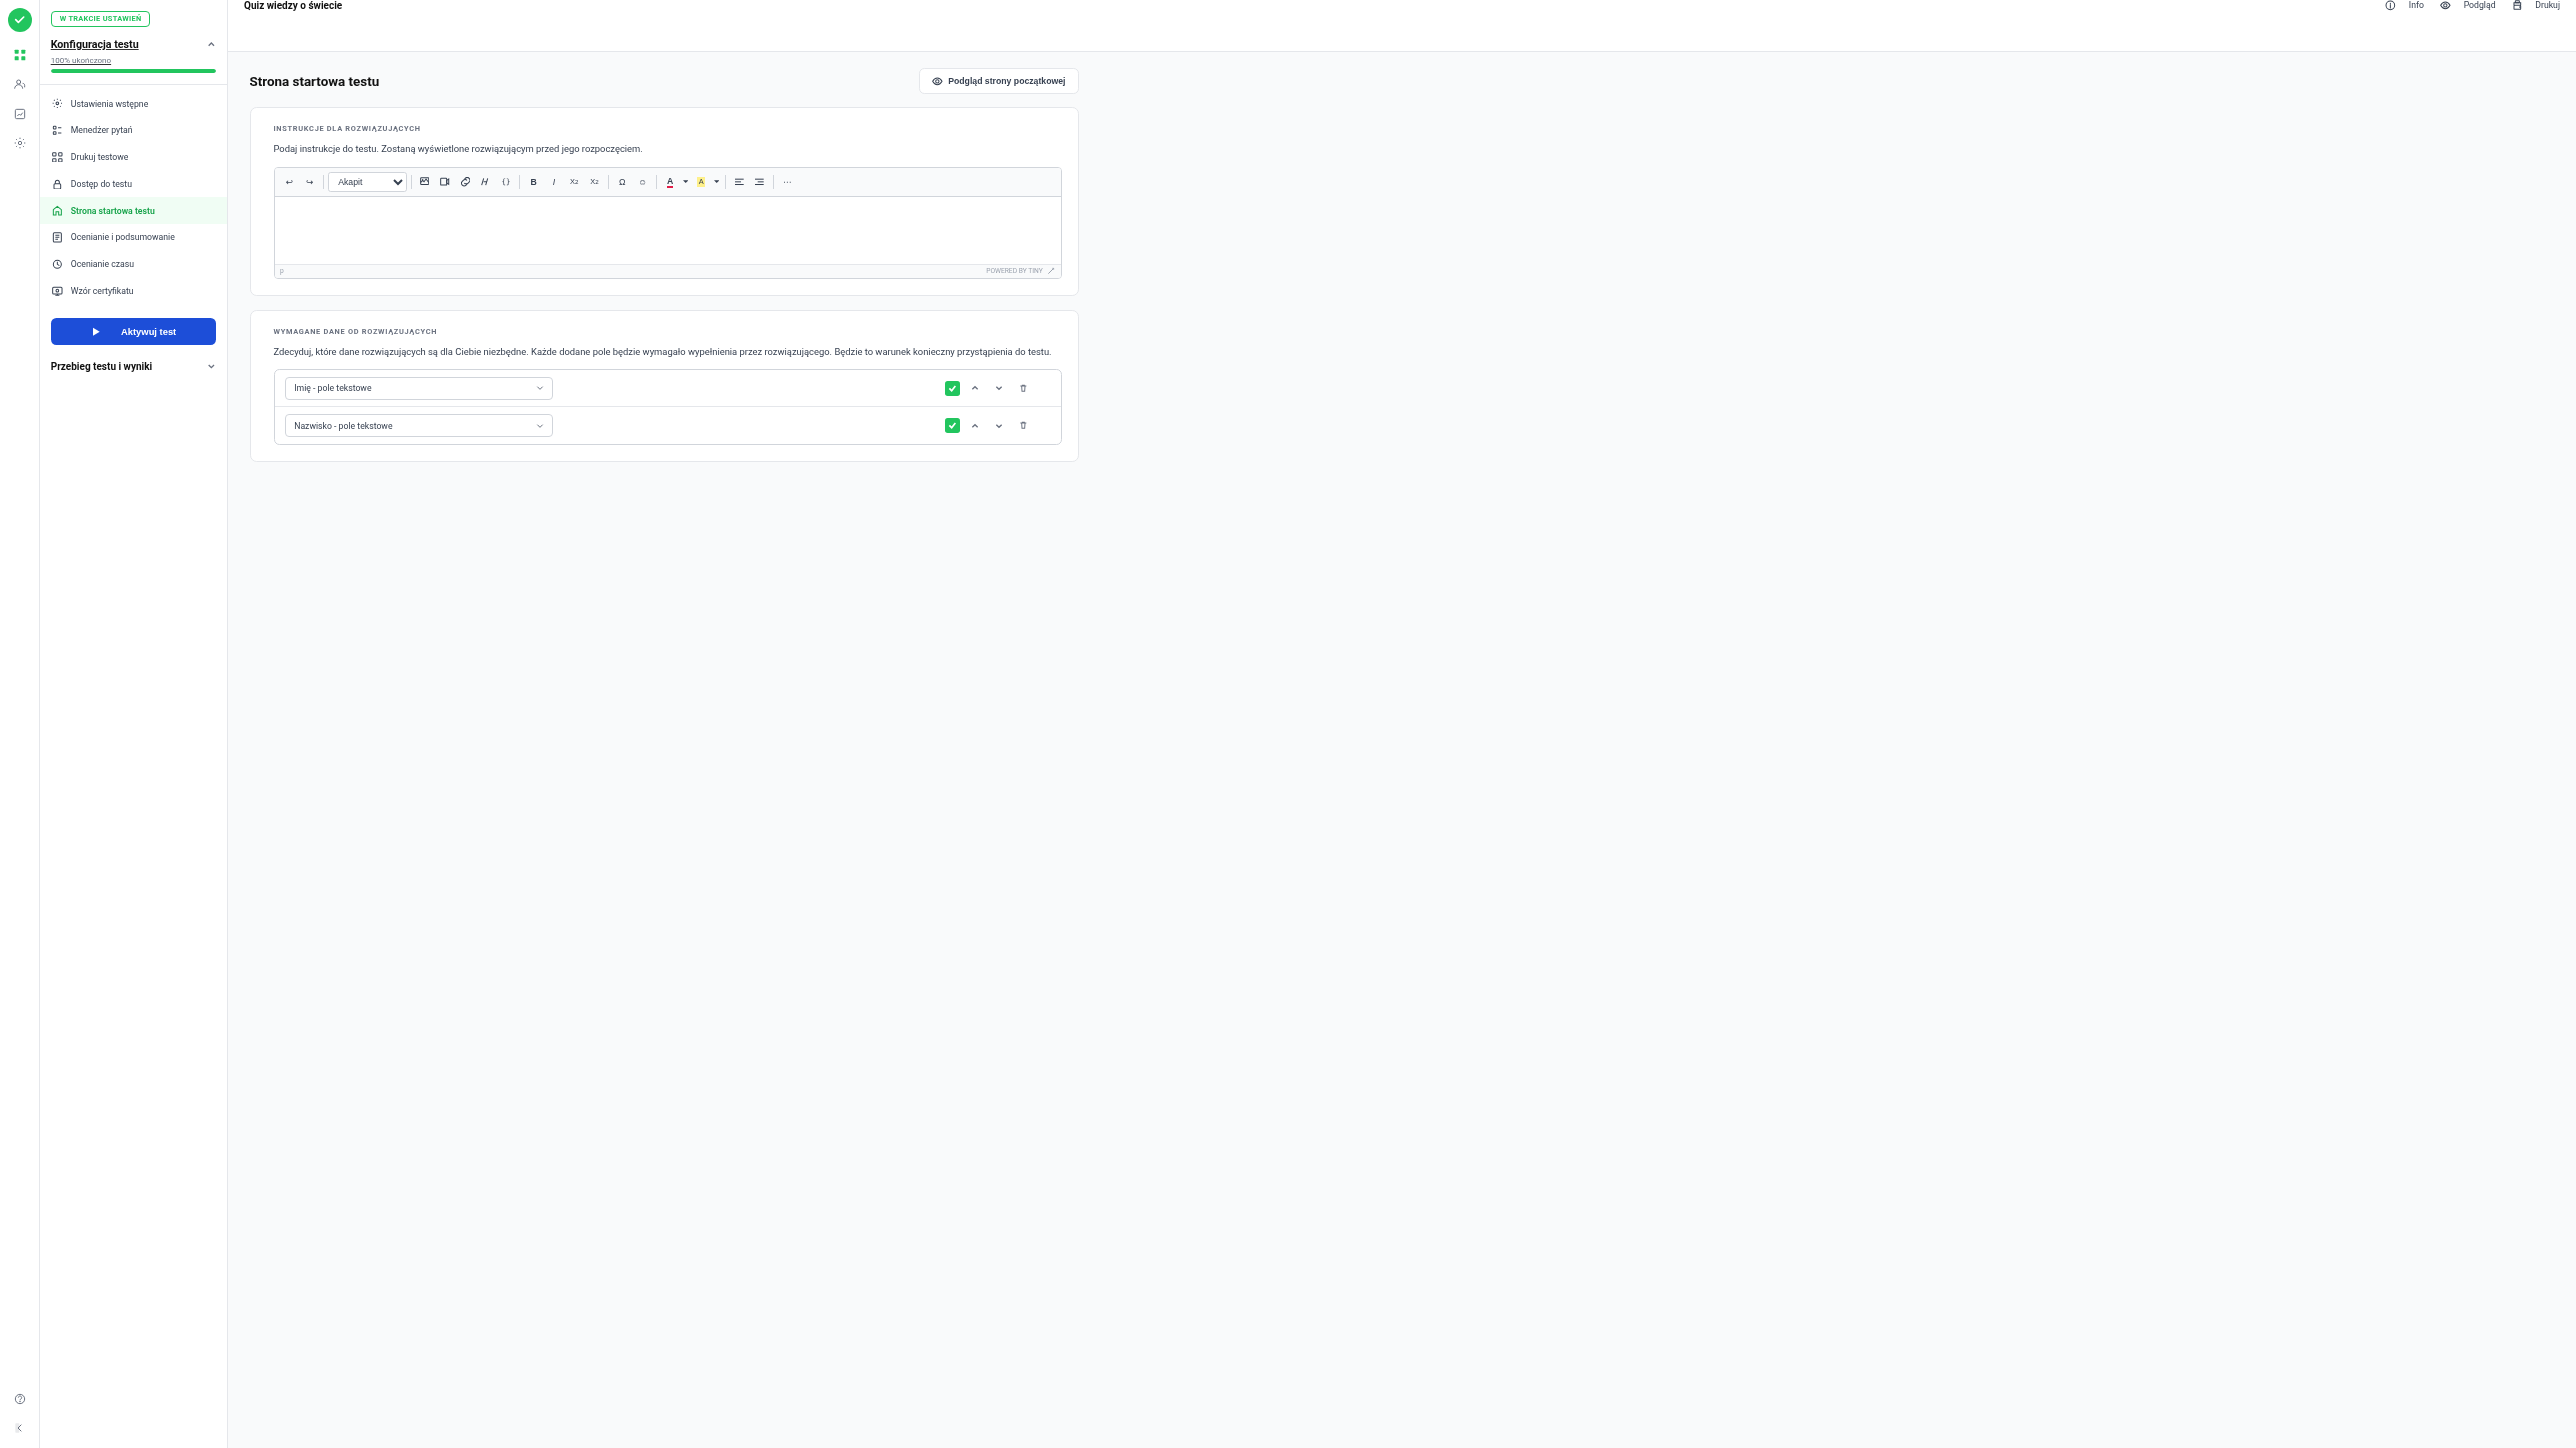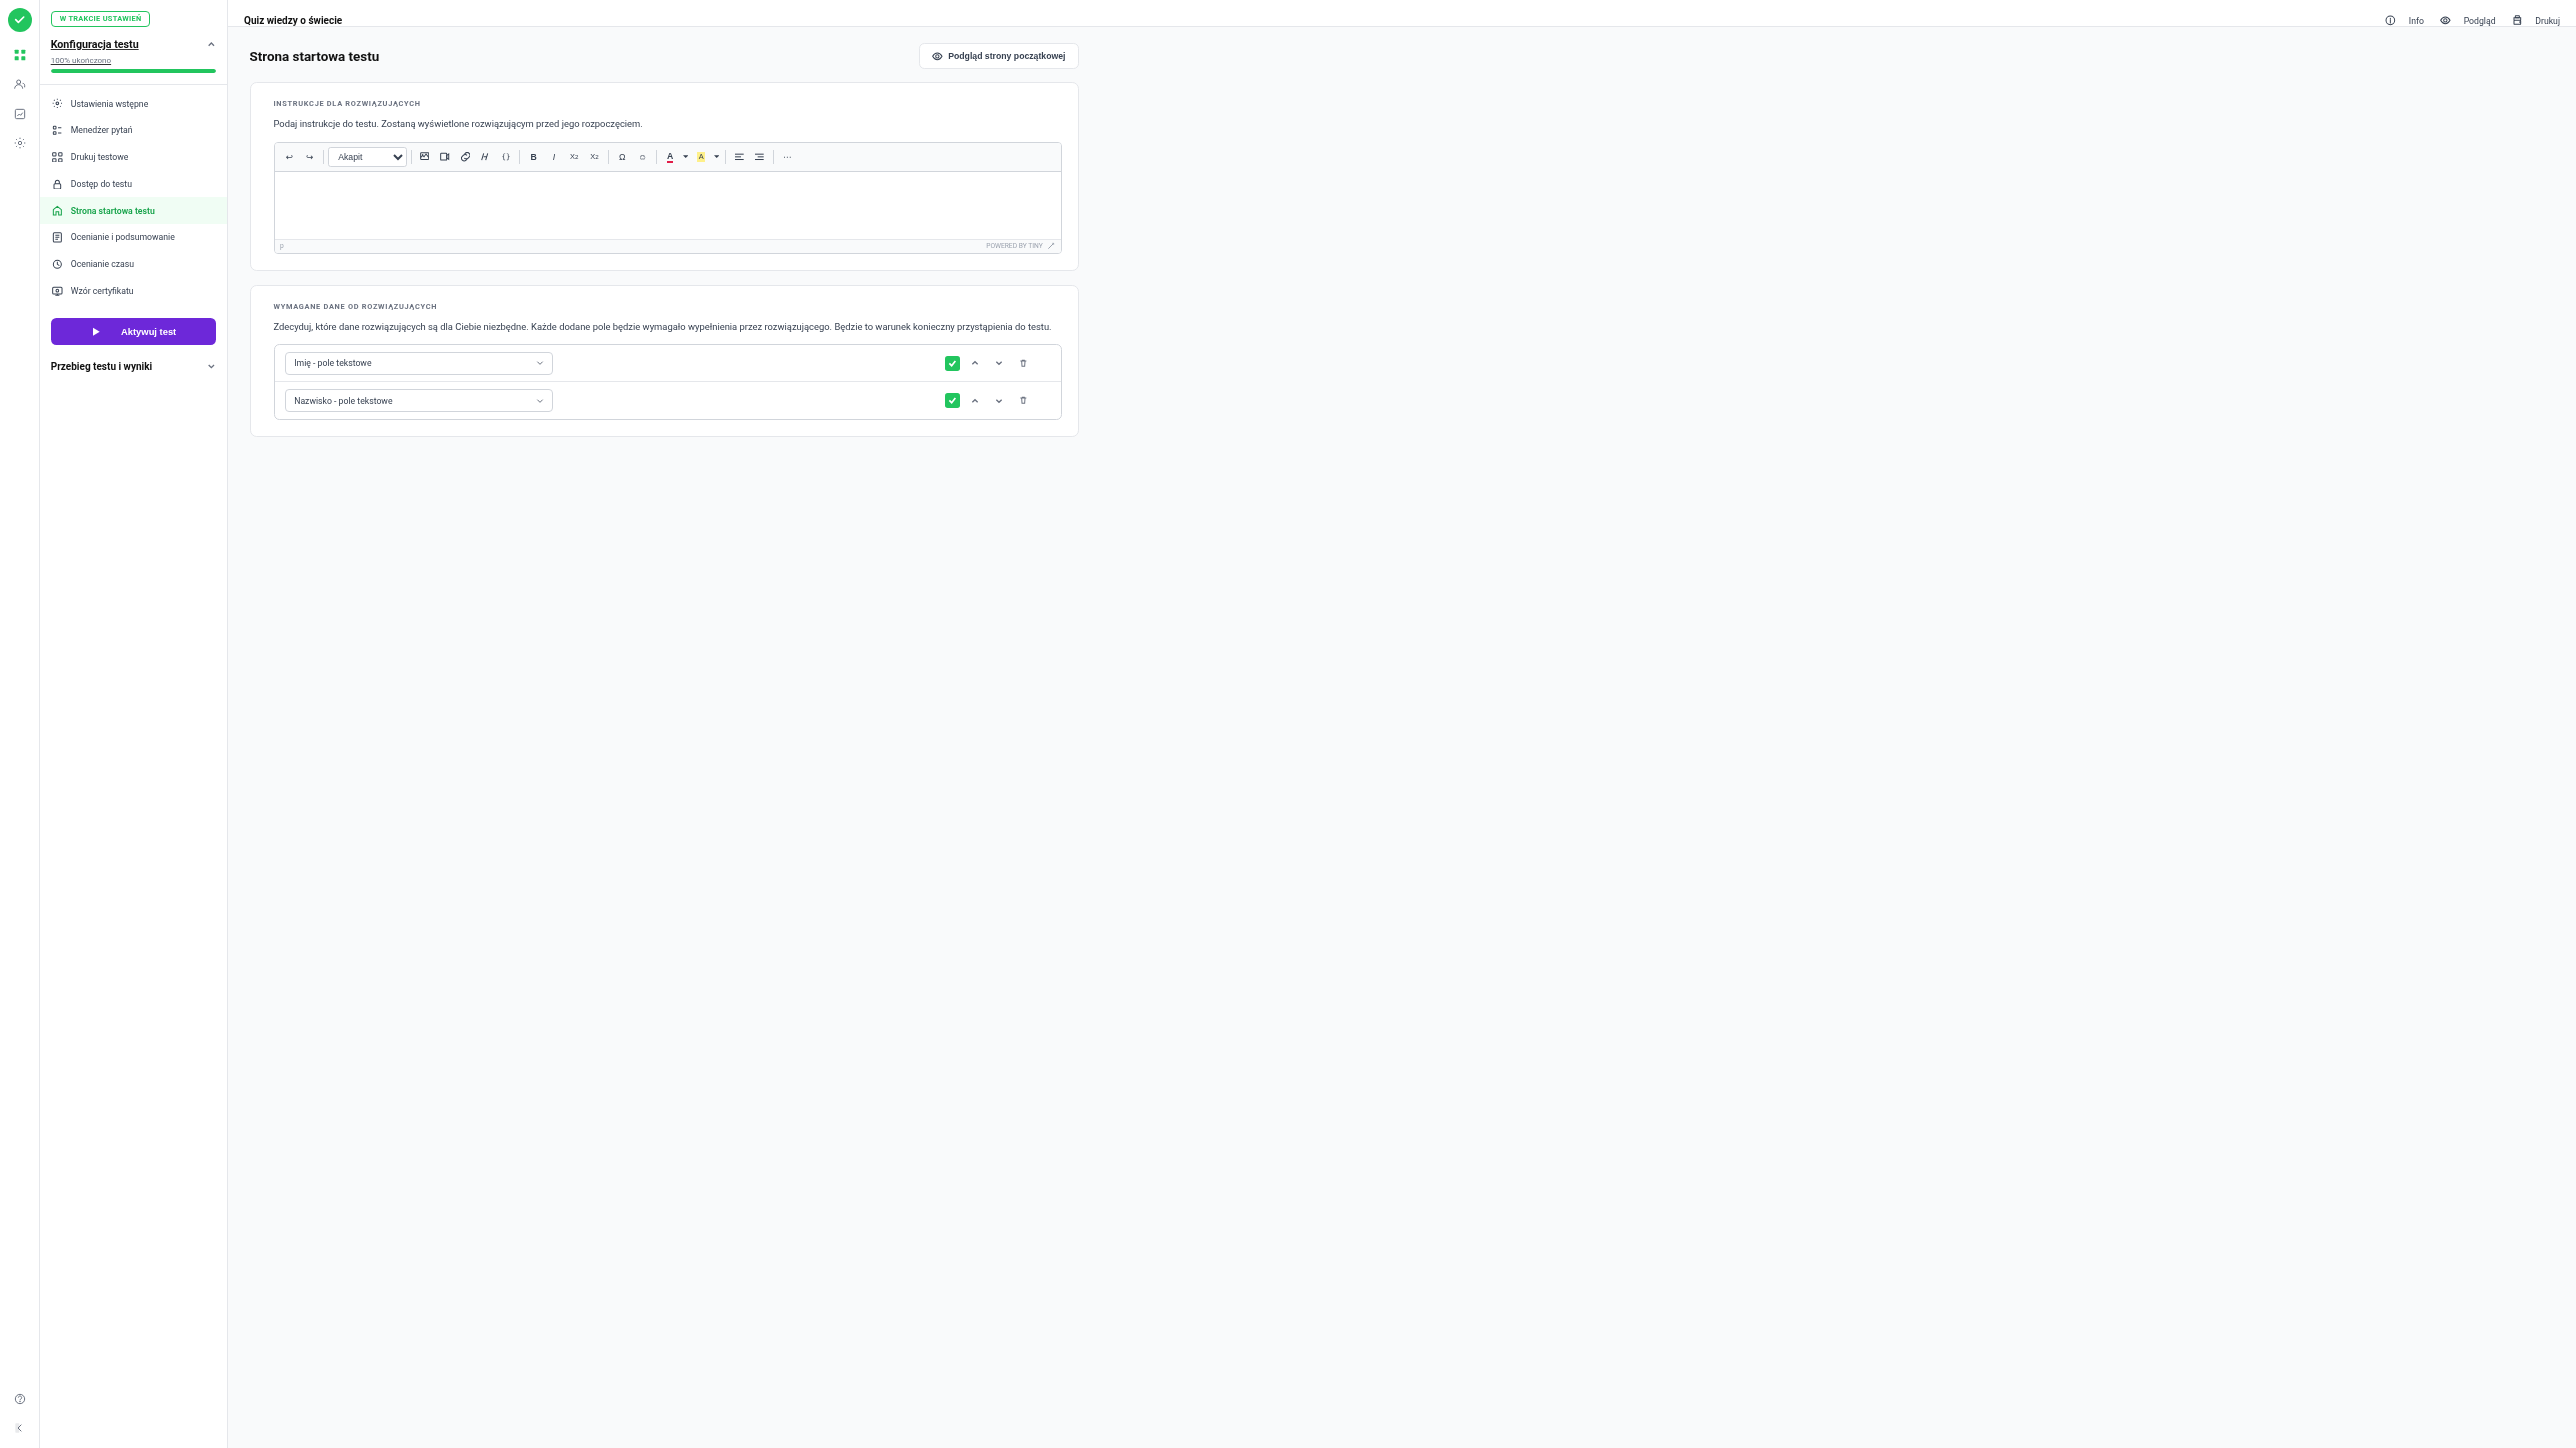--- a/index.html
+++ b/index.html
@@ -118,21 +118,21 @@
     }
     .nav-item .nav-icon-small {
       width: 13.4px; height: 13.4px;
       display: flex; align-items: center; justify-content: center;
       color: inherit;
       flex-shrink: 0;
     }
 
     .activate-btn {
       margin: 8px 10.7px;
-      background: #6d28d9;
+      background: #1d4ed8;
       color: white;
       border: none;
       border-radius: 5.4px;
       padding: 8px;
       font-size: 9.4px;
       font-weight: 600;
       cursor: pointer;
       display: flex;
       align-items: center;
       justify-content: center;
@@ -156,23 +156,23 @@
       flex: 1;
       overflow-y: auto;
       background: #f9fafb;
     }
 
     
     .top-header {
       background: #fff;
       border-bottom: 0.7px solid #e5e7eb;
       padding: 0 16px;
-      height: 27px;
-      display: flex;
-      align-items: flex-end;
+      height: 52px;
+      display: flex;
+      align-items: flex-start;
       justify-content: space-between;
       position: sticky;
       top: 0;
       z-index: 10;
     }
 
     .app-title {
       font-size: 10px;
       font-weight: 700;
       color: #111;

